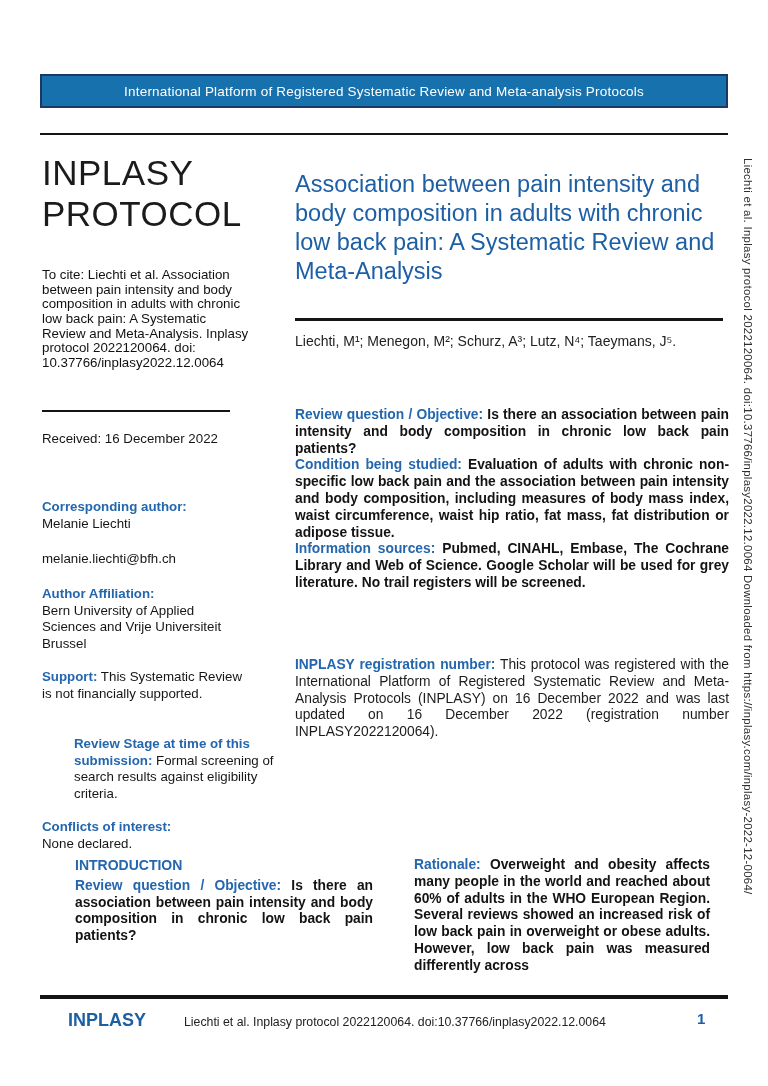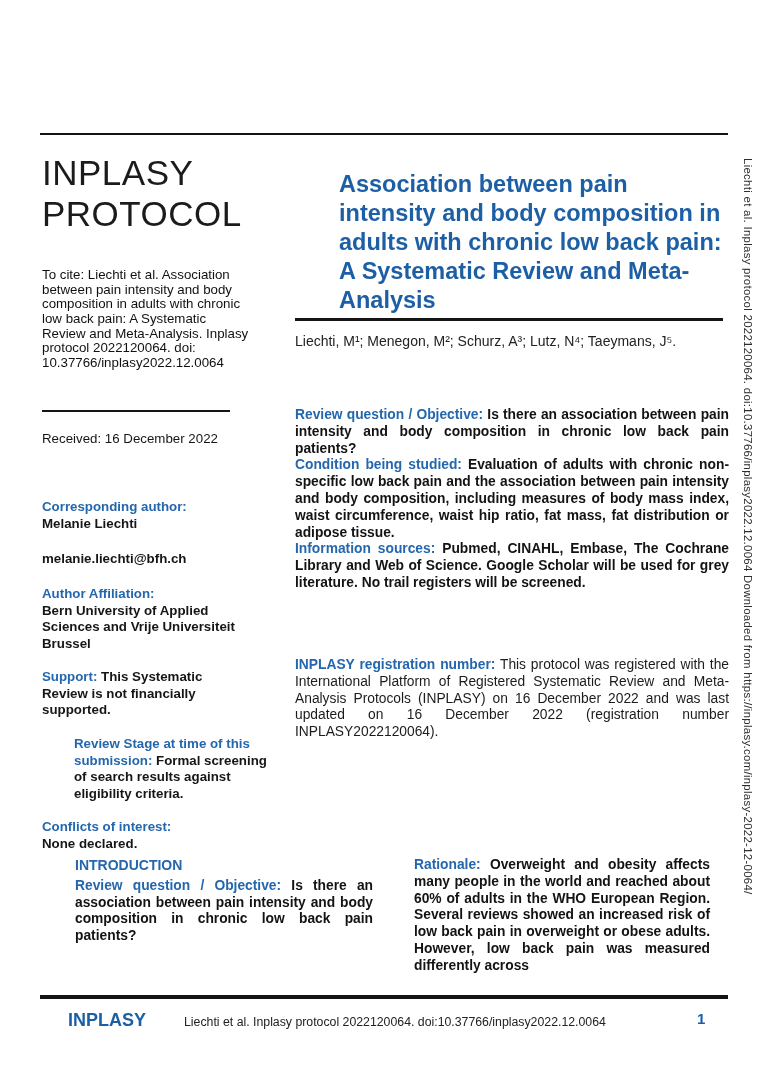--- a/index.html
+++ b/index.html
@@ -19,34 +19,34 @@
   .rule-top{left:40px;top:133px;width:688px;height:2px;}
   .rule-footer{left:40px;top:995px;width:688px;height:4px;}
 
   
   .col-left{position:absolute;left:42px;top:152px;width:208px;}
   .masthead{font-size:35px;line-height:41px;font-weight:400;color:#1b1b1b;letter-spacing:0.5px;}
   .block{position:absolute;left:0;width:100%;}
   .tocite{top:103px;font-size:13.3px;line-height:14.6px;color:#111;}
   .rule-left{top:258px;width:188px;height:2px;background:#141414;position:absolute;}
   .small{font-size:13.3px;line-height:16.4px;}
-  .b{font-weight:700;}
+  .b{font-weight:400;}
   .lbl{font-weight:700;}
   .received{top:266px;}
   .published{top:299px;}
   .corresponding{top:334px;}
   .email{top:386px;}
   .affiliation{top:421px;}
   .support{top:504px;}
   .stage{top:571px;margin-left:32px;}
   .conflicts{top:654px;}
 
   
   .col-right{position:absolute;left:295px;top:170px;width:434px;}
-  .title{font-size:23.5px;line-height:29px;font-weight:700;margin-left:44px;}
+  .title{font-size:23.5px;line-height:29px;font-weight:400;}
   .rule-title{position:absolute;top:148px;left:0;width:428px;height:2.5px;background:#141414;}
   .authors{position:absolute;top:163px;left:0;font-size:14px;color:#222;}
   .sections{position:absolute;top:237px;left:0;width:434px;font-size:13.8px;line-height:16.8px;text-align:justify;}
   .sections p,.reg p,.intro p{margin:0;}
   .bold-text{font-weight:700;color:#131313;}
   .reg{position:absolute;top:487px;left:0;width:434px;font-size:13.8px;line-height:16.8px;text-align:justify;color:#1c1c1c;}
 
   
   .intro-left{position:absolute;left:75px;top:857px;width:298px;font-size:13.8px;line-height:16.8px;text-align:justify;}
   .intro-right{position:absolute;left:414px;top:857px;width:296px;font-size:13.8px;line-height:16.8px;text-align:justify;}
@@ -61,20 +61,23 @@
     position:absolute;left:742px;top:158px;height:926px;
     writing-mode:vertical-rl;text-orientation:mixed;
     font-size:11.4px;letter-spacing:0.3px;color:#2e2e2e;white-space:nowrap;
   }
 </style>
 </head>
 <body>
 
 <div class="page">
 
+  <div class="banner">
+    <span>International Platform of Registered Systematic Review and Meta-analysis Protocols</span>
+  </div>
   <div class="rule rule-top"></div>
 
   <div class="col-left">
     <div class="masthead">
       <div>INPLASY</div>
       <div>PROTOCOL</div>
     </div>
 
     <p class="block tocite">To cite: Liechti et al. Association between pain intensity and body composition in adults with chronic low back pain: A Systematic Review and Meta-Analysis. Inplasy protocol 2022120064. doi: 10.37766/inplasy2022.12.0064</p>
 

